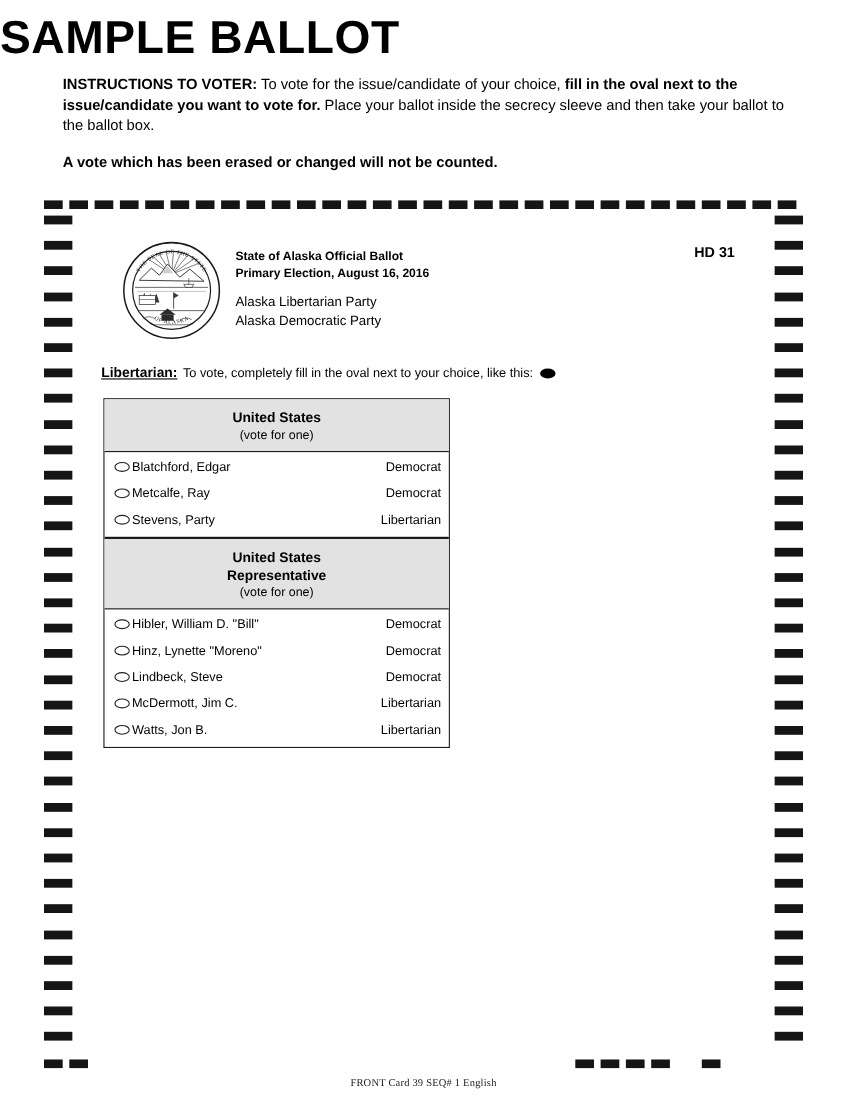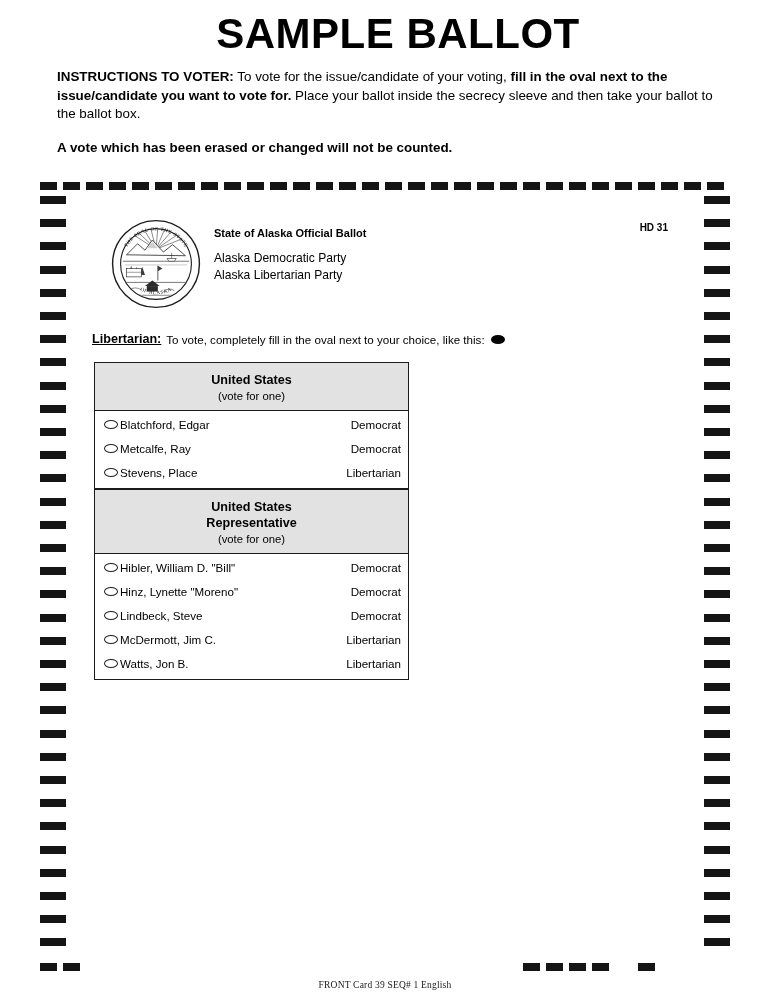--- a/index.html
+++ b/index.html
@@ -17,28 +17,27 @@
   }
 
   
   .page-head {
     position: absolute;
     left: 0;
     top: 0;
     width: 770px;
   }
   .sample-title {
-    text-align: center;
+    text-align: left;
     font-size: 42px;
     font-weight: bold;
     letter-spacing: 0.5px;
     margin: 12px 0 0 0;
     line-height: 1.05;
     font-family: "Liberation Sans", sans-serif;
-    padding-left: 26px;
   }
   .voter-instructions {
     margin: 12px 57px 0 57px;
     font-size: 13.4px;
     line-height: 1.38;
     text-align: left;
   }
   .voter-instructions b { font-weight: bold; }
   .voter-instructions .para2 {
     margin-top: 15px;
@@ -120,21 +119,21 @@
   }
   .titles .t-parties {
     margin-top: 8px;
     font-size: 12.1px;
     line-height: 1.42;
   }
   .district-label {
     position: absolute;
     right: 36px;
     top: 26px;
-    font-size: 10px;
+    font-size: 13px;
     font-weight: bold;
   }
 
   
   .fill-instructions {
     position: absolute;
     left: 26px;
     top: 136px;
     font-size: 11.6px;
     display: flex;
@@ -234,21 +233,21 @@
   }
 </style>
 </head>
 <body>
 
 <div class="page-head">
   <div class="sample-title">SAMPLE BALLOT</div>
 
   <div class="voter-instructions">
     <div>
-      <b>INSTRUCTIONS TO VOTER:</b><span> To vote for the issue/candidate of your voting, </span><b>fill in the oval next to the issue/candidate you want to vote for.</b><span>  Place your ballot inside the secrecy sleeve and then take your ballot to the ballot box.</span>
+      <b>INSTRUCTIONS TO VOTER:</b><span> To vote for the issue/candidate of your choice, </span><b>fill in the oval next to the issue/candidate you want to vote for.</b><span>  Place your ballot inside the secrecy sleeve and then take your ballot to the ballot box.</span>
     </div>
     <div class="para2">
       <b>A vote which has been erased or changed will not be counted.</b>
     </div>
   </div>
 </div>
 
 <div class="ballot-card">
 
   <div class="marks-top">
@@ -454,23 +453,24 @@
             </text>
             <text>
               <textPath href="#arcBot" startOffset="50%" text-anchor="middle">OF ALASKA</textPath>
             </text>
           </g>
         </svg>
       </div>
 
       <div class="titles">
         <div class="t-main">State of Alaska Official Ballot</div>
+        <div class="t-main">Primary Election, August 16, 2016</div>
         <div class="t-parties">
+          <div>Alaska Libertarian Party</div>
           <div>Alaska Democratic Party</div>
-          <div>Alaska Libertarian Party</div>
         </div>
       </div>
 
       <div class="district-label">HD 31</div>
     </div>
 
     <div class="fill-instructions">
       <span class="lbl">Libertarian:</span>
       <span>To vote, completely fill in the oval next to your choice, like this:</span>
       <span class="oval-filled"></span>
@@ -488,21 +488,21 @@
             <span class="cand-name">Blatchford, Edgar</span>
             <span class="cand-party">Democrat</span>
           </div>
           <div class="candidate-row">
             <span class="oval"></span>
             <span class="cand-name">Metcalfe, Ray</span>
             <span class="cand-party">Democrat</span>
           </div>
           <div class="candidate-row">
             <span class="oval"></span>
-            <span class="cand-name">Stevens, Place</span>
+            <span class="cand-name">Stevens, Party</span>
             <span class="cand-party">Libertarian</span>
           </div>
         </div>
       </div>
 
       <div class="contest-block">
         <div class="contest-head">
           <div class="office">United States</div>
           <div class="office">Representative</div>
           <div class="vote-for">(vote for one)</div>

